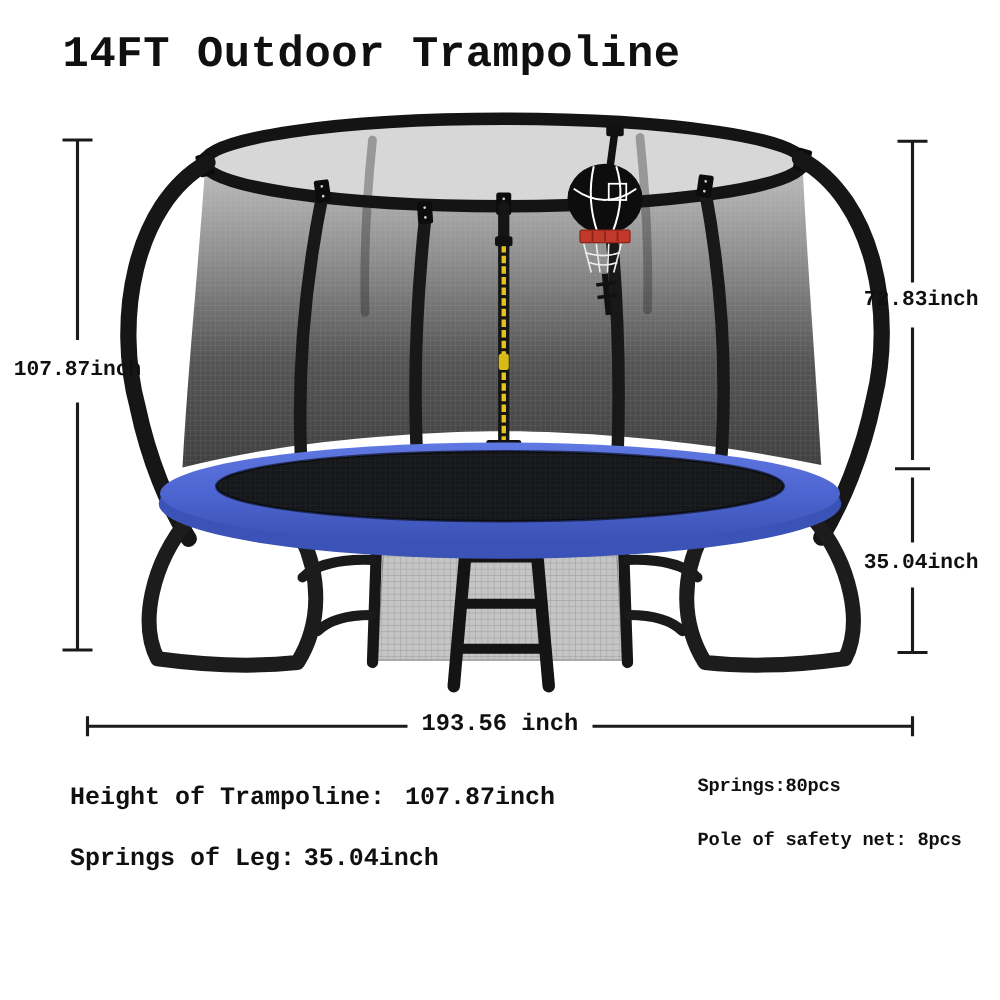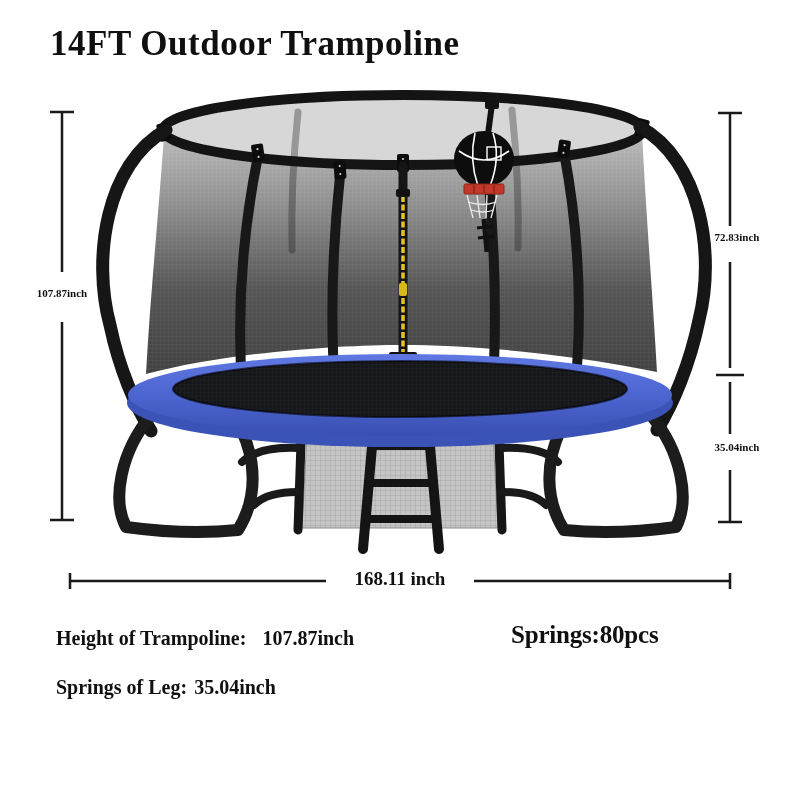--- a/index.html
+++ b/index.html
@@ -1,48 +1,48 @@
 <!DOCTYPE html>
 <html><head>
 <meta charset="utf-8">
 <style>
   html,body{margin:0;padding:0;}
   body{background:#ffffff;}
   .stage{
     position:relative;
     width:800px;height:800px;
     background:#ffffff;
-    font-family:Liberation Serif, serif;
+    font-family:Liberation Mono, monospace;
     color:#101010;
     overflow:hidden;
   }
   .stage svg{position:absolute;left:0;top:0;}
   .lbl{
     position:absolute;
     font-weight:700;
     color:#101010;
     white-space:nowrap;
   }
   .title{
     left:50px;top:24px;
     font-size:35px;
     letter-spacing:0.5px;
   }
-  .dim{font-size:11px;text-align:center;}
+  .dim{font-size:17px;text-align:center;}
   .dim-left{left:6px;top:287px;width:112px;}
   .dim-right-top{left:676px;top:231px;width:122px;}
   .dim-right-bottom{left:676px;top:441px;width:122px;}
   .dim-bottom{left:330px;top:568px;width:140px;font-size:19px;}
   .spec-col{position:absolute;display:flex;flex-direction:column;}
   .spec-col-left{left:56px;top:627px;gap:26px;}
   .spec-col-right{left:511px;top:621px;gap:26px;}
   .spec-row{font-size:20px;font-weight:700;white-space:nowrap;}
   .spec-row .spec-value{margin-left:16px;}
   .spec-row.tight .spec-value{margin-left:7px;}
-  .spec-col-right .spec-row{font-size:25px;letter-spacing:-0.2px;}
+  .spec-col-right .spec-row{font-size:15px;letter-spacing:-0.2px;margin-left:47px;}
 </style>
 </head>
 <body>
 
 <div class="stage">
 
   <svg width="800" height="800" viewBox="0 0 800 800">
     <defs>
       <linearGradient id="gNet" x1="0" y1="0" x2="0" y2="1">
         <stop offset="0" stop-color="#bdbdbd"></stop>
@@ -208,28 +208,29 @@
         <path d="M70,573 V589 M730,573 V589"></path>
       </g>
     </g>
   </svg>
 
   <div class="lbl title">14FT Outdoor Trampoline</div>
 
   <div class="lbl dim dim-left">107.87inch</div>
   <div class="lbl dim dim-right-top">72.83inch</div>
   <div class="lbl dim dim-right-bottom">35.04inch</div>
-  <div class="lbl dim dim-bottom">168.11 inch</div>
+  <div class="lbl dim dim-bottom">193.56 inch</div>
 
   <div class="spec-col spec-col-left">
     <div class="spec-row">
       <span>Height of Trampoline:</span><span class="spec-value">107.87inch</span>
     </div>
     <div class="spec-row tight">
       <span>Springs of Leg:</span><span class="spec-value">35.04inch</span>
     </div>
   </div>
 
   <div class="spec-col spec-col-right">
     <div class="spec-row">Springs:80pcs</div>
+    <div class="spec-row">Pole of safety net: 8pcs</div>
   </div>
 
 </div>
 
 </body></html>

